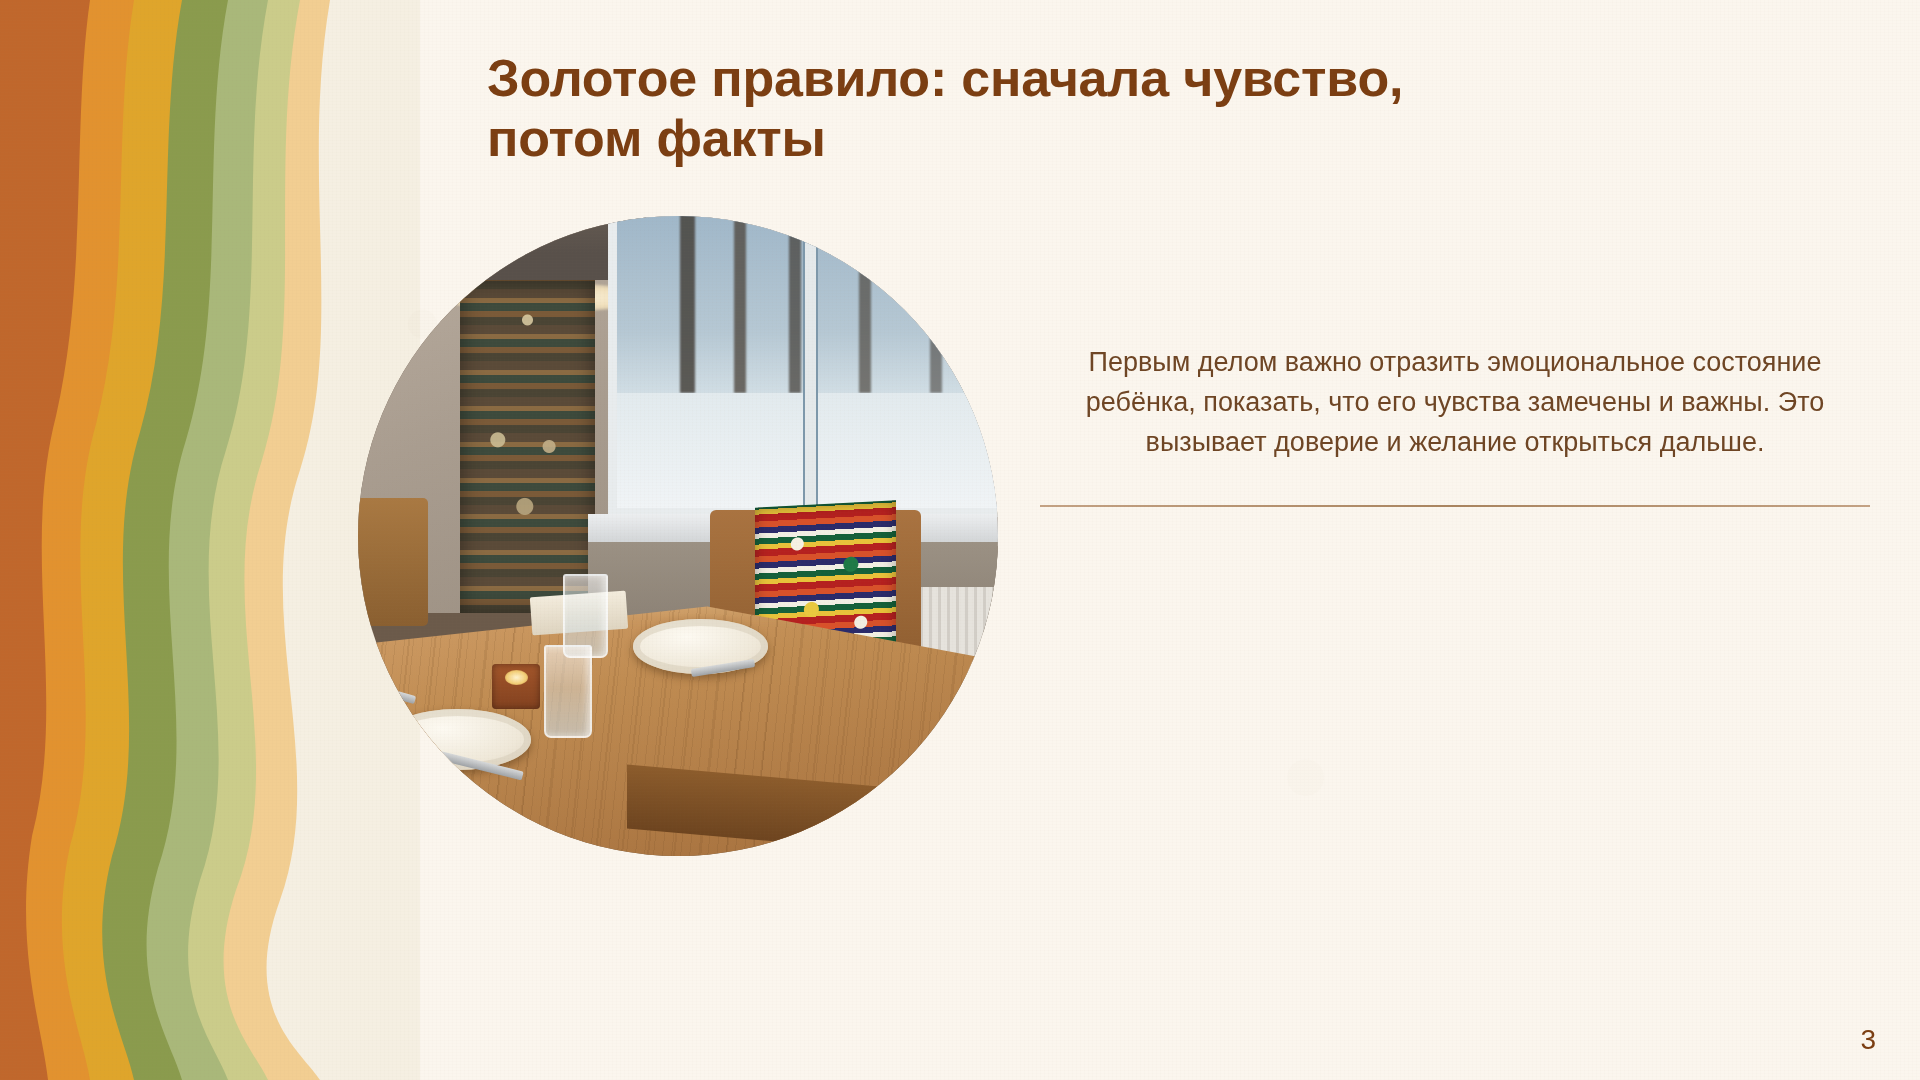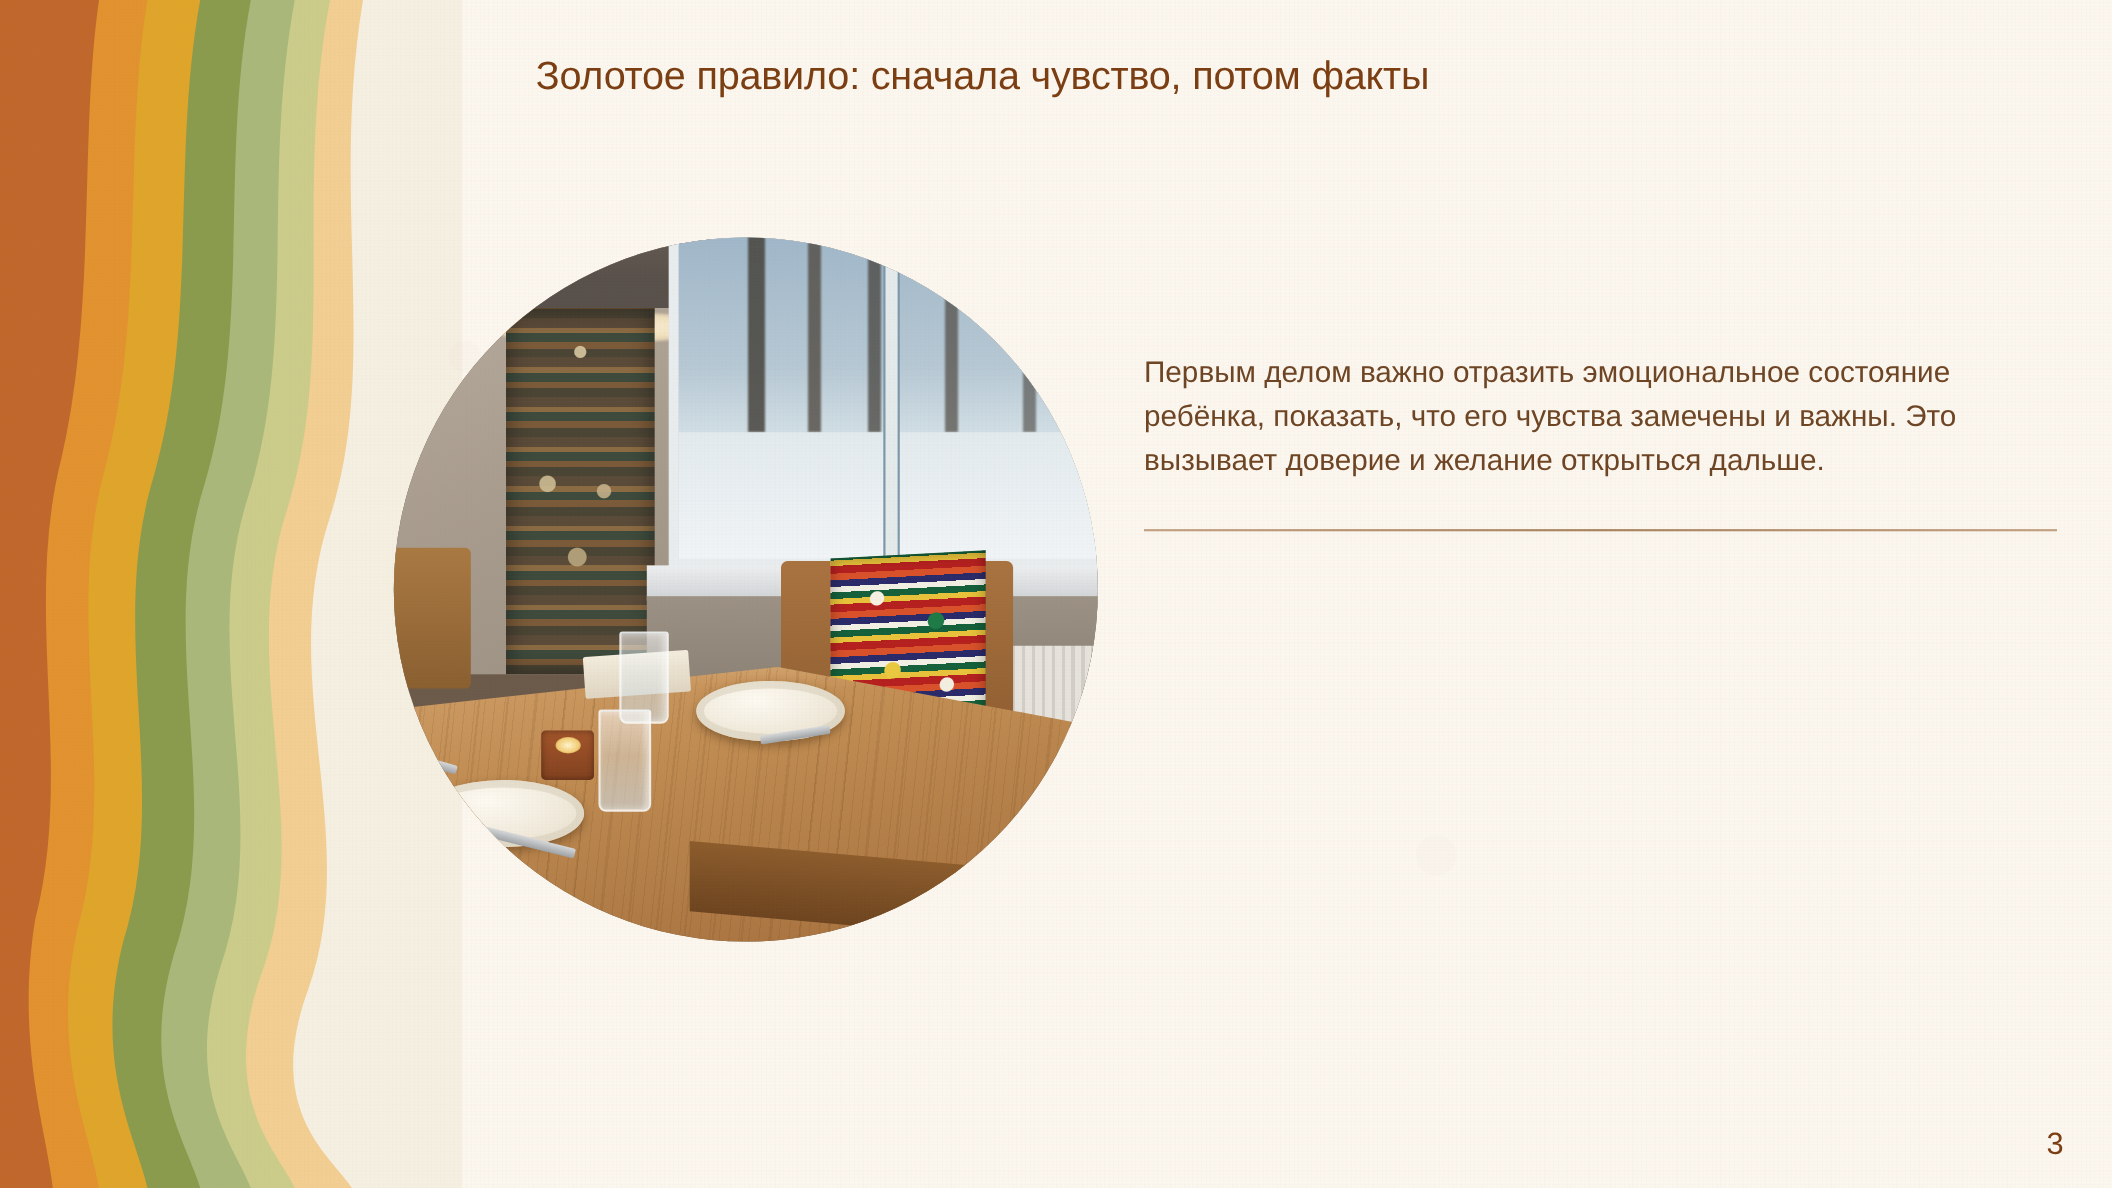--- a/index.html
+++ b/index.html
@@ -41,22 +41,22 @@
   #wave-decoration svg { display:block; width:420px; height:1080px; }
 
   
   #title-block {
     position:absolute;
     left:487px; top:48px;
     width:1000px;
     z-index:4;
   }
   #page-title {
-    font-size:36px;
-    font-weight:normal;
+    font-size:52px;
+    font-weight:bold;
     line-height:1.16;
     letter-spacing:-.2px;
     color:#7B3E12;
   }
 
   
   #photo-circle {
     position:absolute;
     left:358px; top:216px;
     width:640px; height:640px;
@@ -259,23 +259,24 @@
     background:linear-gradient(180deg,#d7d9da 0%,#9ea2a6 100%);
     border-radius:2px;
   }
   .cutlery.knife-near { left:11%; top:85%; width:15%; height:1.4%; transform:rotate(14deg); }
   .cutlery.fork-near  { left:2%;  top:74%; width:7%;  height:1.2%; transform:rotate(16deg); }
   .cutlery.fork-far   { left:52%; top:70%; width:10%; height:1.3%; transform:rotate(-9deg); }
 
   
   #text-column {
     position:absolute;
-    left:1040px; top:319px;
+    left:1040px; top:343px;
     width:830px;
     z-index:4;
+    text-align:center;
   }
   .body-paragraph {
     font-size:27px;
     line-height:1.48;
     color:#6E4524;
   }
   #paragraph-divider {
     width:100%; height:2px;
     background:linear-gradient(90deg,#c4a284 0%,#a9845f 50%,#c4a284 100%);
     margin:42px 0 40px 0;

